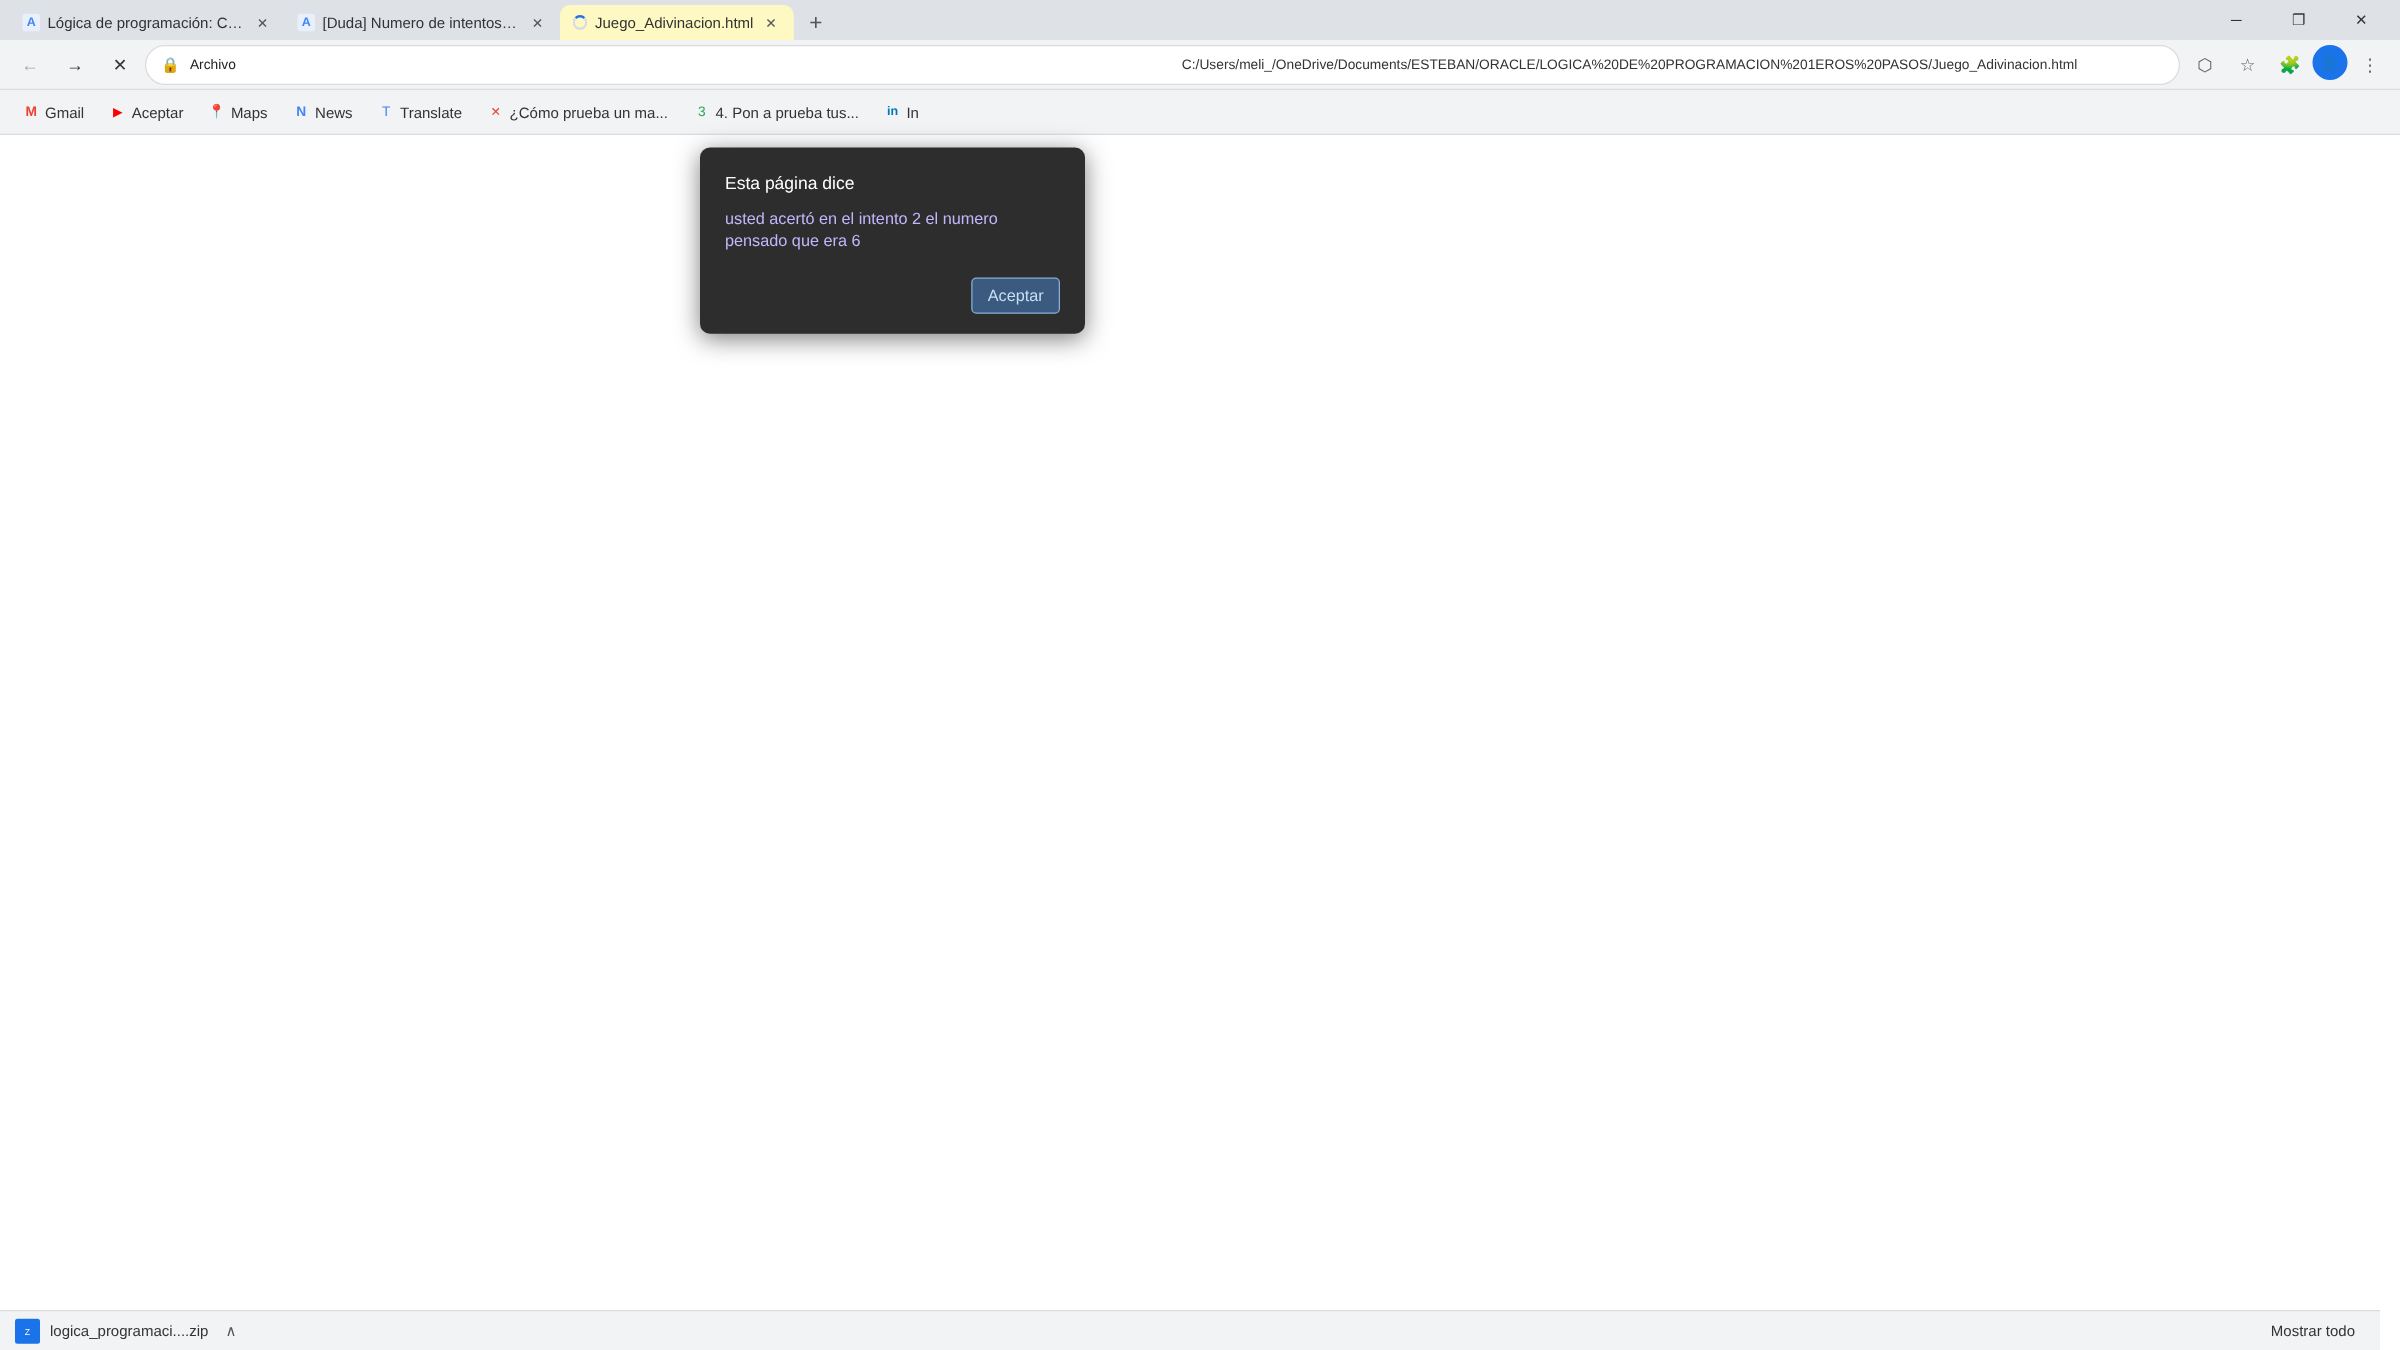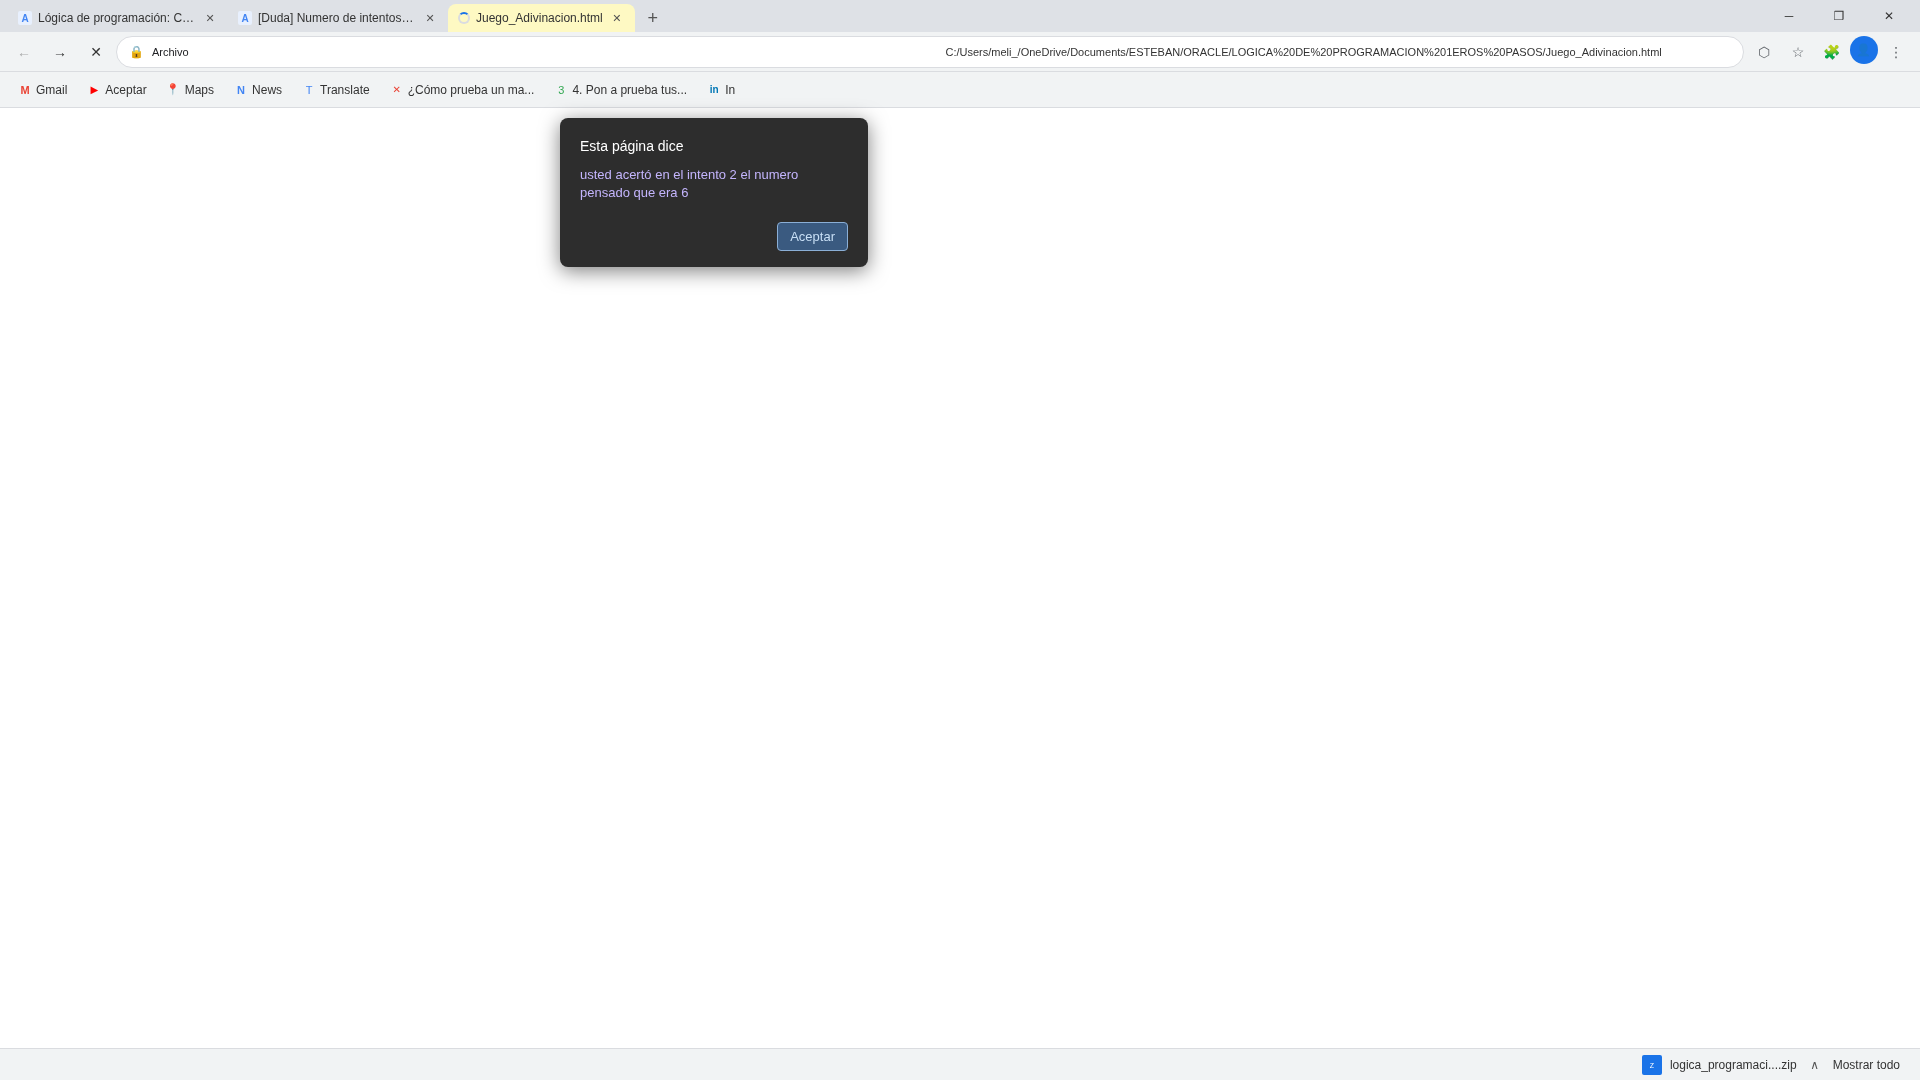--- a/index.html
+++ b/index.html
@@ -258,28 +258,28 @@
       background: #3a5a80;
       color: #c8dff5;
       font-family: inherit;
     }
 
     
     .status-bar {
       position: absolute;
       bottom: 0;
       left: 0;
-      right: 0;
+      right: 16px;
       height: 32px;
       background: #f1f3f4;
       border-top: 1px solid #dadce0;
       display: flex;
       align-items: center;
       padding: 0 12px;
-      justify-content: flex-end;
+      justify-content: space-between;
     }
     .status-download {
       display: flex;
       align-items: center;
       gap: 8px;
       font-size: 12px;
       color: #333;
     }
     .download-icon {
       width: 20px;

